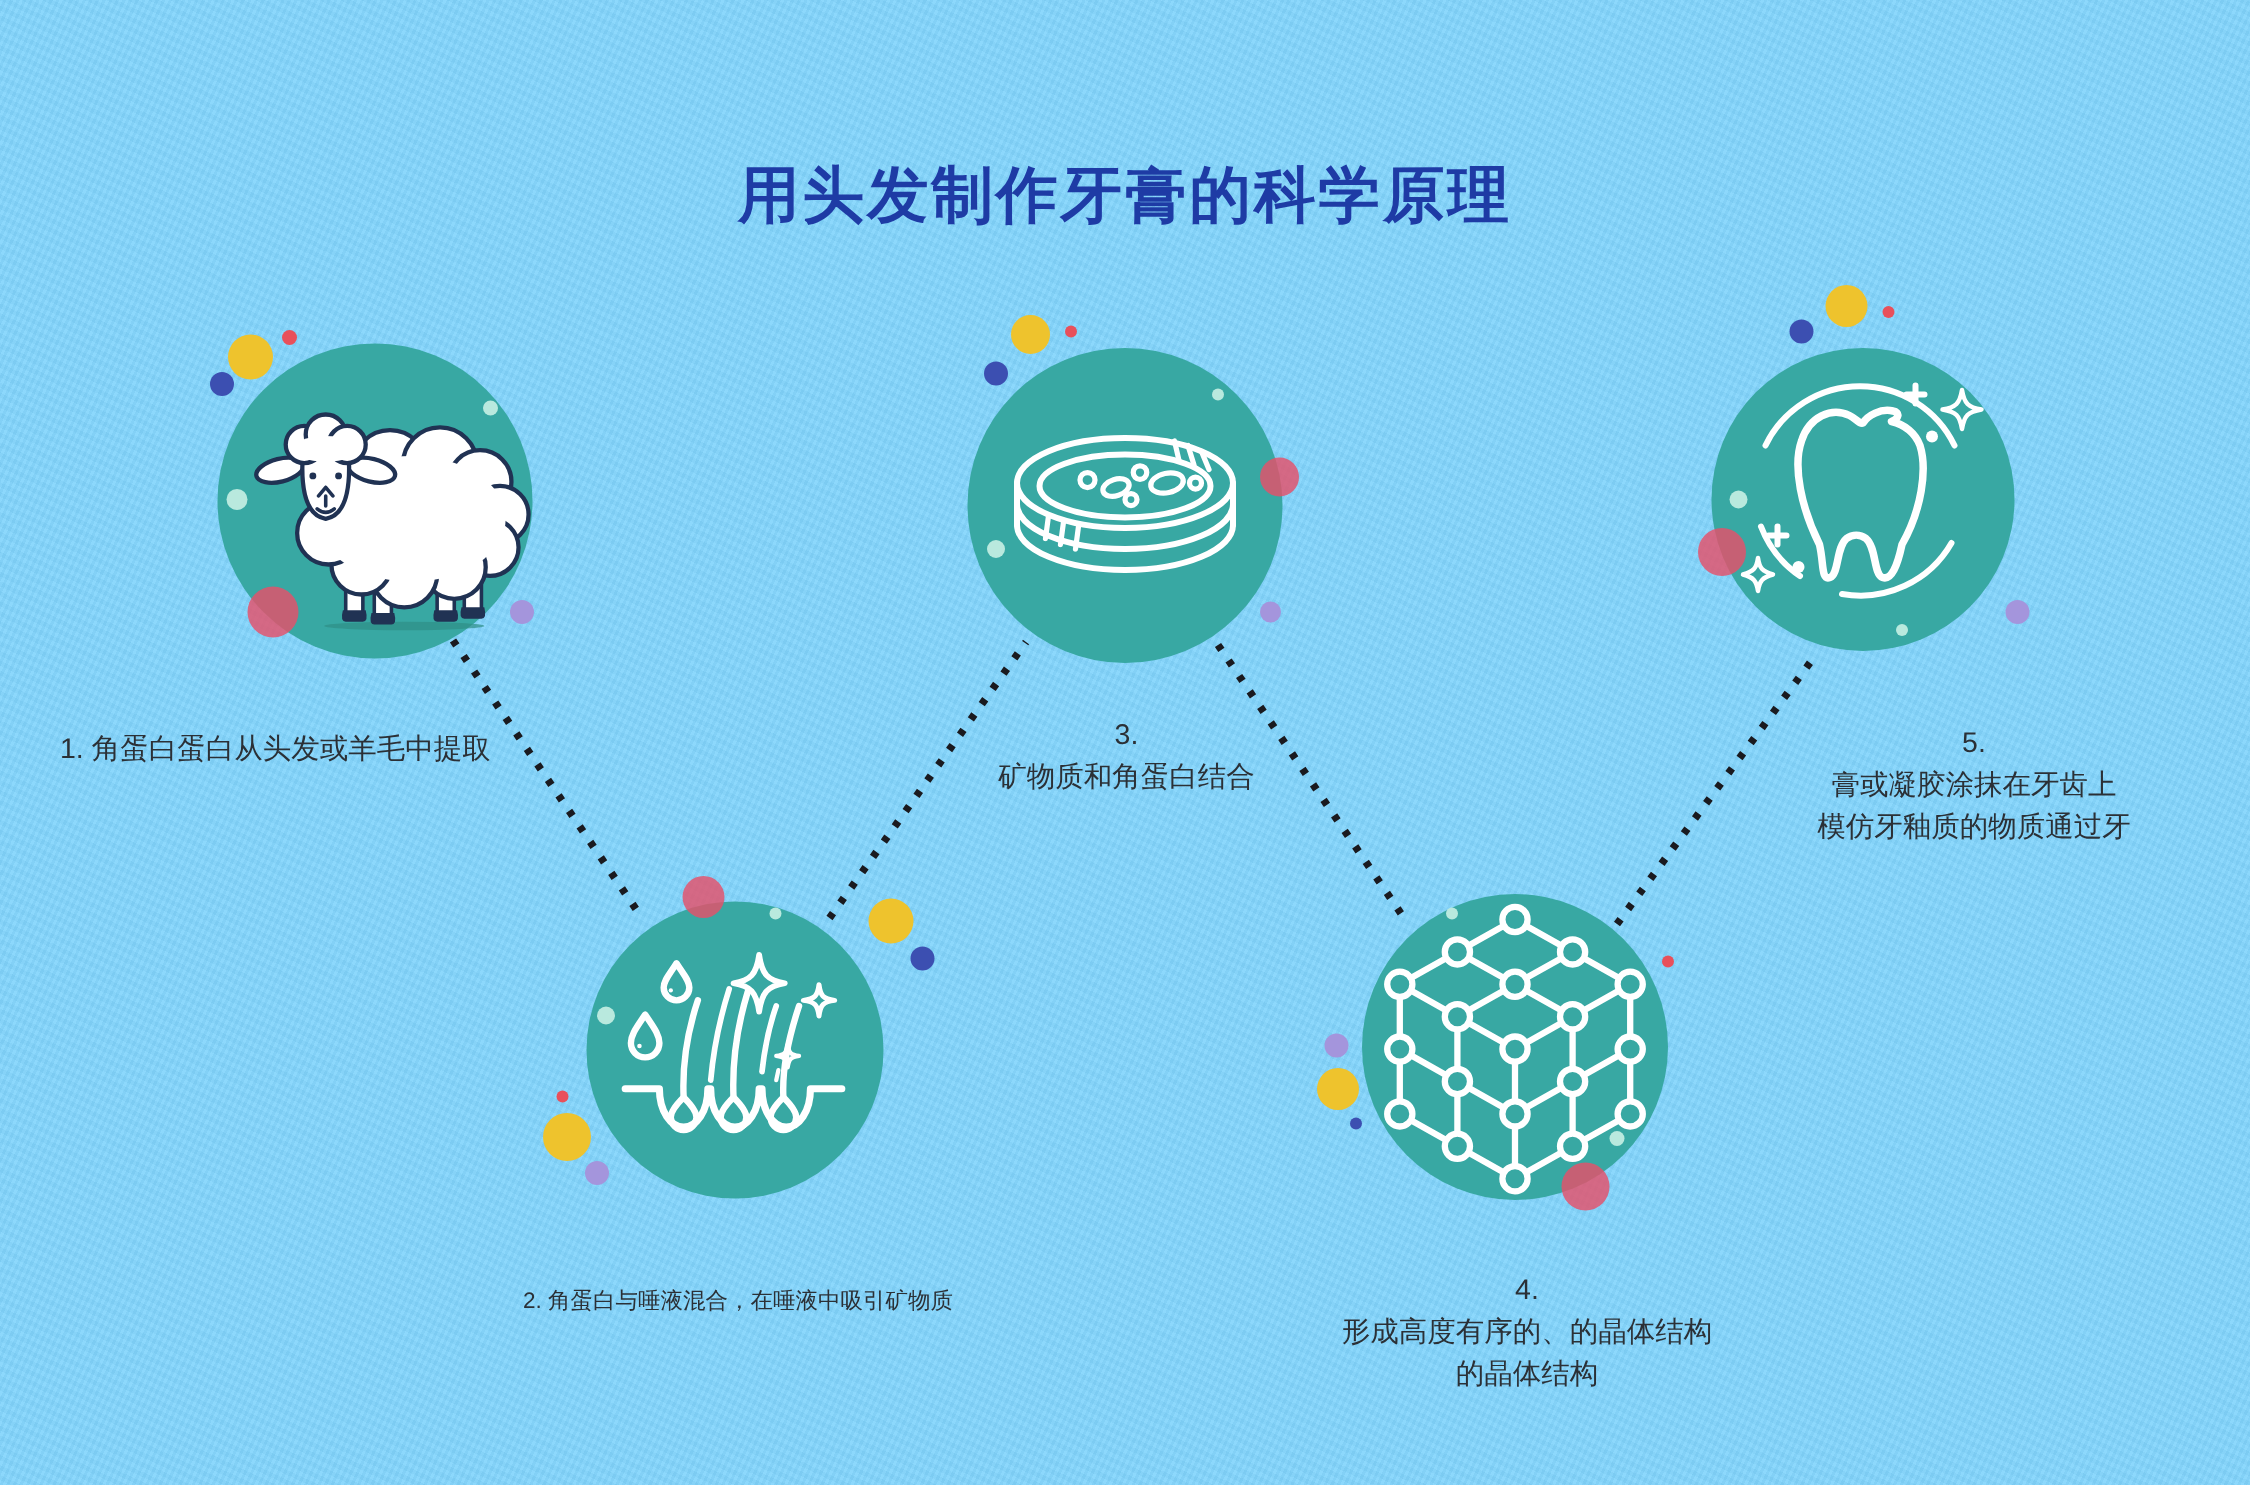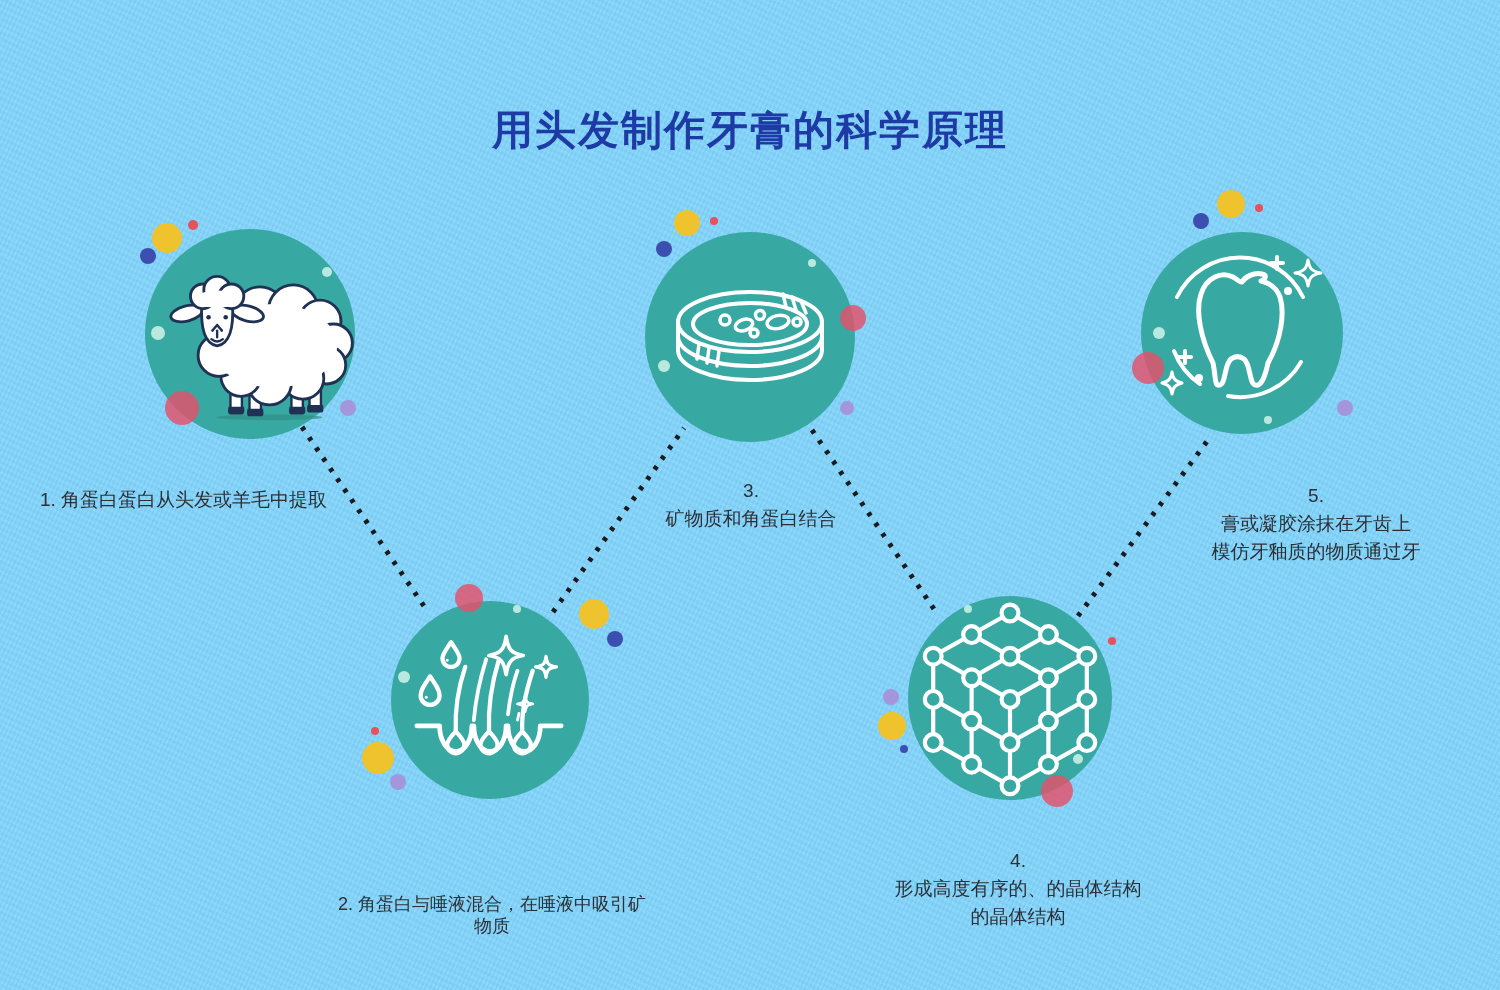--- a/index.html
+++ b/index.html
@@ -17,21 +17,21 @@
   .dot{position:absolute;border-radius:50%;display:block;}
   .dot-yellow{background:#eec32d;}
   .dot-blue{background:#3c4fb1;}
   .dot-red{background:#e8505b;}
   .dot-pink{background:rgba(229,80,106,.82);}
   .dot-cyan{background:#b9e9de;}
   .dot-purple{background:#a495dc;}
   .caption{position:absolute;color:#2b3036;font-size:19px;line-height:28px;}
   .caption .num{display:block;text-align:center;}
   .cap-center{text-align:center;}
-  .cap-small{font-size:18px;line-height:22px;margin-top:36px;}
+  .cap-small{font-size:15px;line-height:22px;}
 </style>
 </head>
 <body>
 
 <div class="canvas">
   <div class="texture"></div>
 
   <h1 class="title">用头发制作牙膏的科学原理</h1>
 
   <svg class="connectors" viewBox="0 0 1500 990">

